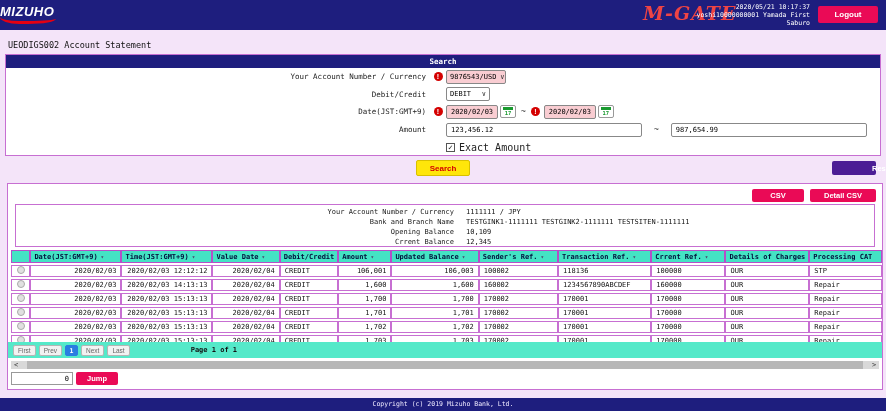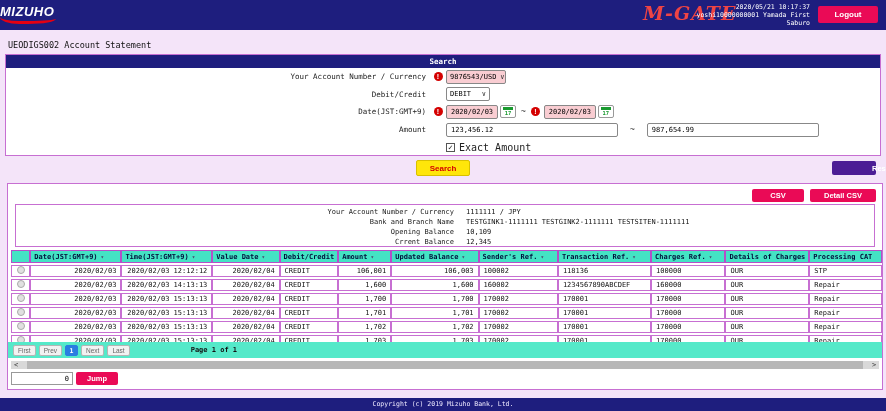--- a/index.html
+++ b/index.html
@@ -27,21 +27,21 @@
   .flabel { width:424px; text-align:right; font-size:7.5px; color:#222; padding-right:4px; }
   .fslot { width:16px; display:flex; justify-content:center; }
   .req { display:inline-block; width:9px; height:9px; background:#d40000; border-radius:50%; color:#fff;
          font-size:7px; font-weight:bold; text-align:center; line-height:9px; font-family:"Liberation Sans",sans-serif; }
   .sel { display:inline-flex; align-items:center; justify-content:space-between; height:14px; border:1px solid #888;
          border-radius:2px; background:#fff; font-size:7px; padding:0 3px; cursor:pointer; }
   .sel .caret { margin-left:4px; font-size:7px; color:#333; }
   .pinkbg { background:#f9cdd2 !important; }
   .tinput { height:14px; border:1px solid #888; border-radius:2px; font-size:7px; font-family:"DejaVu Sans Mono",monospace; }
   .date-input { width:52px; text-align:center; }
-  .amt-input { width:172px; padding-left:4px; }
+  .amt-input { width:196px; padding-left:4px; }
   .calbtn { width:16px; height:13px; border:1px solid #999; background:#fff; display:inline-flex; flex-direction:column;
             align-items:center; justify-content:center; margin-left:2px; border-radius:2px; cursor:pointer; }
   .cal-top { width:10px; height:3px; background:#1a9a30; }
   .cal-num { font-size:5.5px; line-height:6px; color:#1a9a30; font-weight:bold; }
   .tilde { font-size:8px; margin:0 5px; color:#333; }
   .cb { display:inline-block; width:9px; height:9px; border:1px solid #555; background:#fff; font-size:8px;
         line-height:8px; text-align:center; color:#222; margin-right:4px; cursor:pointer; }
   .cb-label { font-size:10px; color:#222; }
 
   
@@ -206,21 +206,21 @@
           <tr id="thead-row">
             <th class="radio-col" style="width: 20px;"></th>
             <th style="width: 92px;"><span>Date(JST:GMT+9)</span><span class="sort">▾</span></th>
             <th style="width: 91px;"><span>Time(JST:GMT+9)</span><span class="sort">▾</span></th>
             <th style="width: 68px;"><span>Value Date</span><span class="sort">▾</span></th>
             <th style="width: 57px;"><span>Debit/Credit</span></th>
             <th style="width: 54px;"><span>Amount</span><span class="sort">▾</span></th>
             <th style="width: 88px;"><span>Updated Balance</span><span class="sort">▾</span></th>
             <th style="width: 80px;"><span>Sender's Ref.</span><span class="sort">▾</span></th>
             <th style="width: 94px;"><span>Transaction Ref.</span><span class="sort">▾</span></th>
-            <th style="width: 75px;"><span>Charges Ref.</span><span class="sort">▾</span></th>
+            <th style="width: 75px;"><span>Crrent Ref.</span><span class="sort">▾</span></th>
             <th style="width: 76px;"><span>Details of Charges</span></th>
             <th style="width: 73px;"><span>Processing CAT</span></th>
           </tr>
         </thead>
       <tbody id="table-body">
           <tr>
             <td class="radio-col"><span class="radio"></span></td>
             <td class="al-right">2020/02/03</td>
             <td class="al-right">2020/02/03 12:12:12</td>
             <td class="al-right">2020/02/04</td>

